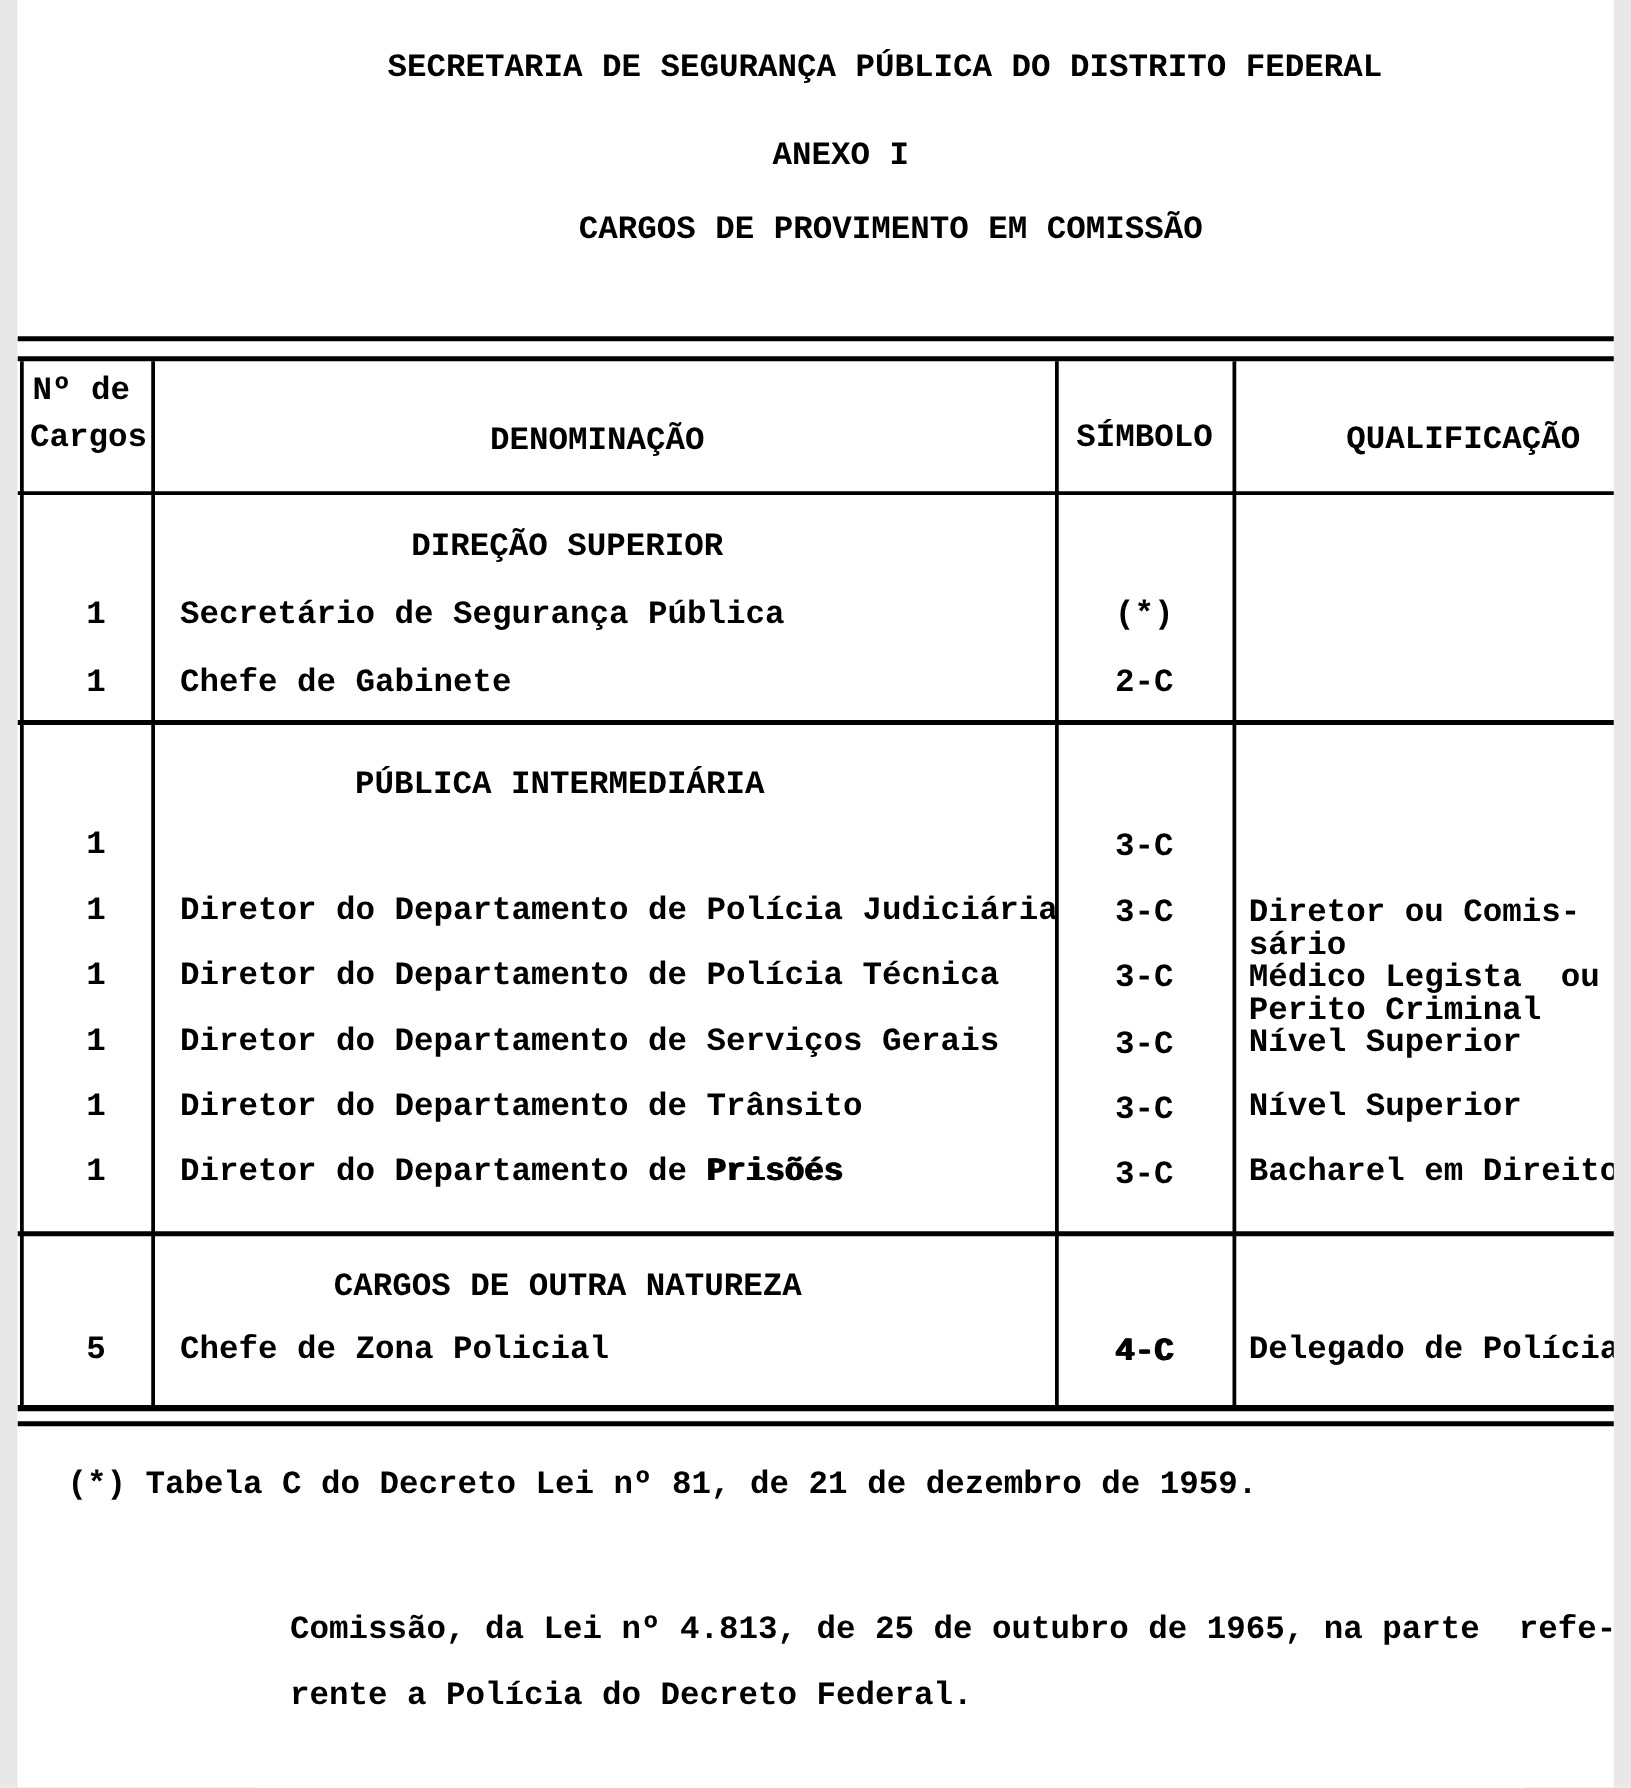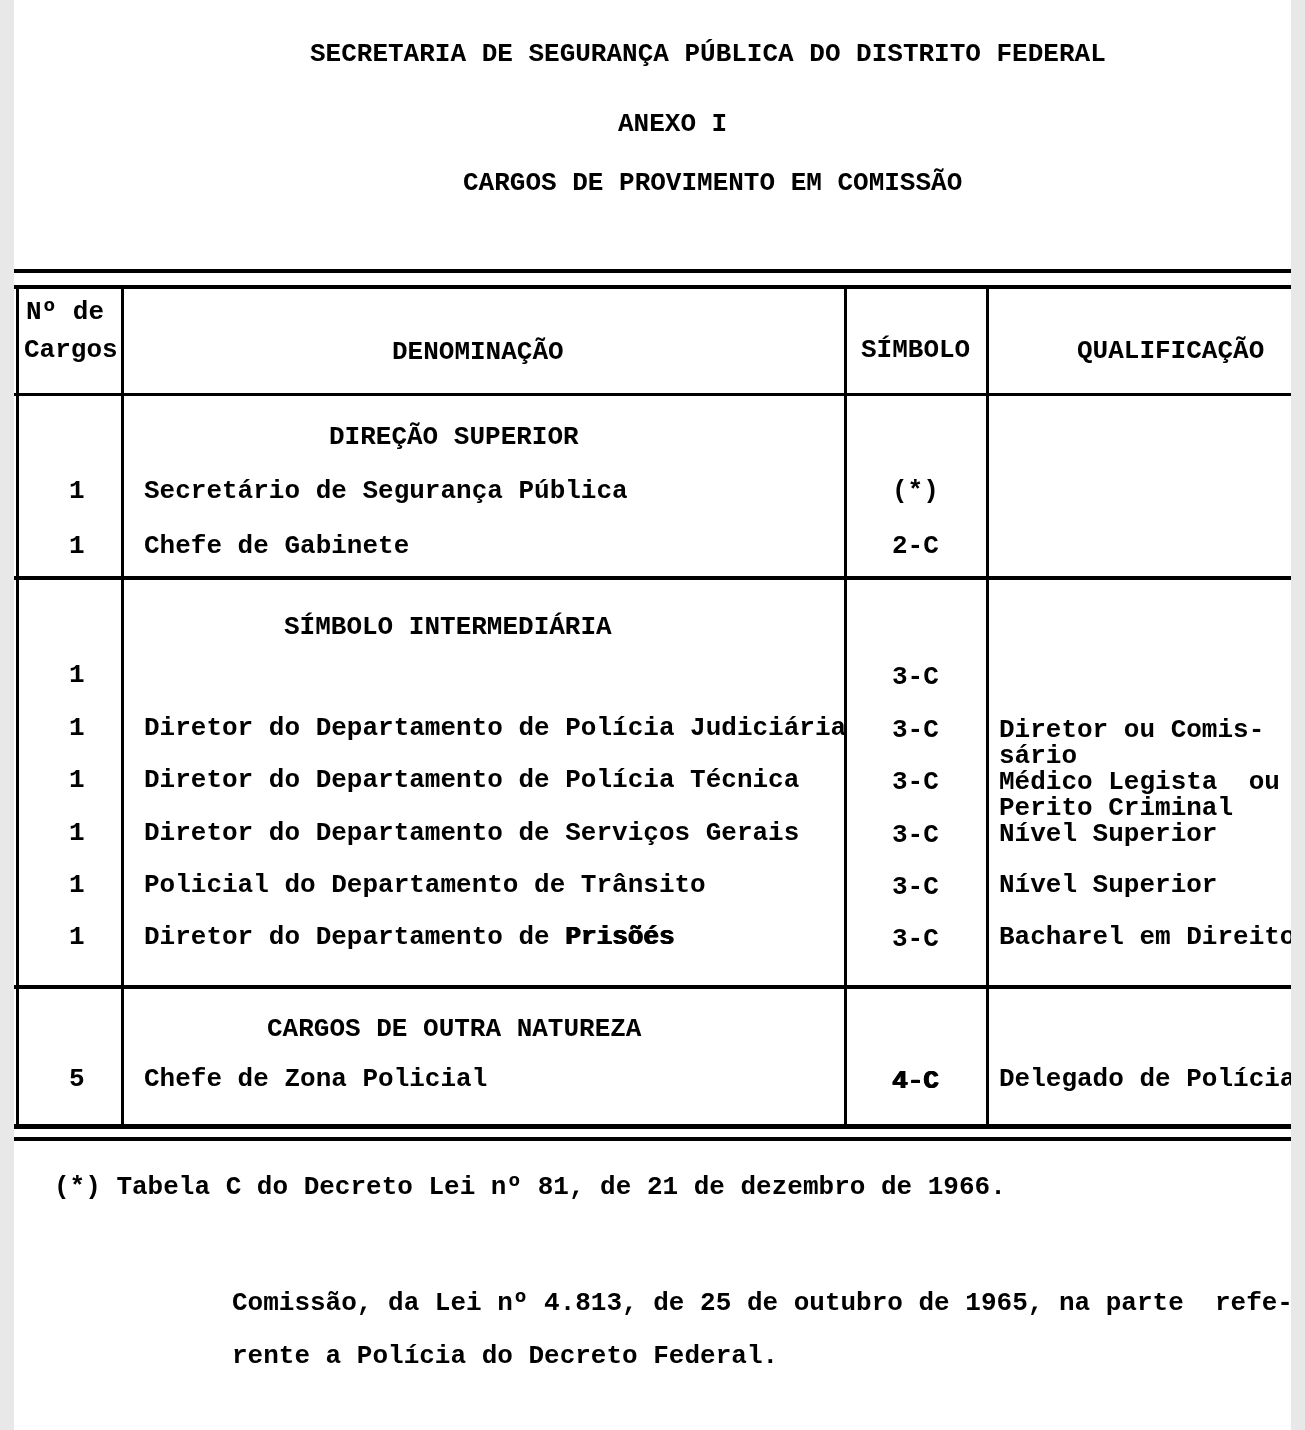--- a/index.html
+++ b/index.html
@@ -51,39 +51,39 @@
   <div class="t" style="left:315px;top:424px">DIREÇÃO SUPERIOR</div>
 
   <div class="t" style="left:55px;top:478px">1</div>
   <div class="t" style="left:130px;top:478px">Secretário de Segurança Pública</div>
   <div class="t" style="left:878px;top:478px">(*)</div>
 
   <div class="t" style="left:55px;top:533px">1</div>
   <div class="t" style="left:130px;top:533px">Chefe de Gabinete</div>
   <div class="t" style="left:878px;top:533px">2-C</div>
 
-  <div class="t" style="left:270px;top:614px">SÍMBOLO INTERMEDIÁRIA</div>
+  <div class="t" style="left:270px;top:614px">PÚBLICA INTERMEDIÁRIA</div>
 
   <div class="t" style="left:55px;top:662px">1</div>
   <div class="t" style="left:878px;top:664px">3-C</div>
 
   <div class="t" style="left:55px;top:715px">1</div>
   <div class="t" style="left:130px;top:715px">Diretor do Departamento de Polícia Judiciária</div>
   <div class="t" style="left:878px;top:717px">3-C</div>
 
   <div class="t" style="left:55px;top:767px">1</div>
   <div class="t" style="left:130px;top:767px">Diretor do Departamento de Polícia Técnica</div>
   <div class="t" style="left:878px;top:769px">3-C</div>
 
   <div class="t" style="left:55px;top:820px">1</div>
   <div class="t" style="left:130px;top:820px">Diretor do Departamento de Serviços Gerais</div>
   <div class="t" style="left:878px;top:822px">3-C</div>
 
   <div class="t" style="left:55px;top:872px">1</div>
-  <div class="t" style="left:130px;top:872px">Policial do Departamento de Trânsito</div>
+  <div class="t" style="left:130px;top:872px">Diretor do Departamento de Trânsito</div>
   <div class="t" style="left:878px;top:874px">3-C</div>
 
   <div class="t" style="left:55px;top:924px">1</div>
   <div class="t" style="left:130px;top:924px"><span>Diretor do Departamento de </span><span class="hv">Prisõés</span></div>
   <div class="t" style="left:878px;top:926px">3-C</div>
 
   <div class="t" style="left:985px;top:717px">Diretor ou Comis-</div>
   <div class="t" style="left:985px;top:743px">sário</div>
   <div class="t" style="left:985px;top:769px">Médico Legista  ou</div>
   <div class="t" style="left:985px;top:795px">Perito Criminal</div>
@@ -91,17 +91,17 @@
   <div class="t" style="left:985px;top:872px">Nível Superior</div>
   <div class="t" style="left:985px;top:924px">Bacharel em Direito</div>
 
   <div class="t" style="left:253px;top:1016px">CARGOS DE OUTRA NATUREZA</div>
 
   <div class="t" style="left:55px;top:1066px">5</div>
   <div class="t" style="left:130px;top:1066px">Chefe de Zona Policial</div>
   <div class="t hv" style="left:878px;top:1068px">4-C</div>
   <div class="t" style="left:985px;top:1066px">Delegado de Polícia</div>
 
-  <div class="t" style="left:40px;top:1174px">(*) Tabela C do Decreto Lei nº 81, de 21 de dezembro de 1966.</div>
+  <div class="t" style="left:40px;top:1174px">(*) Tabela C do Decreto Lei nº 81, de 21 de dezembro de 1959.</div>
   <div class="t" style="left:218px;top:1290px">Comissão, da Lei nº 4.813, de 25 de outubro de 1965, na parte  refe-</div>
   <div class="t" style="left:218px;top:1343px">rente a Polícia do Decreto Federal.</div>
 
 </div>
 
 </body></html>

